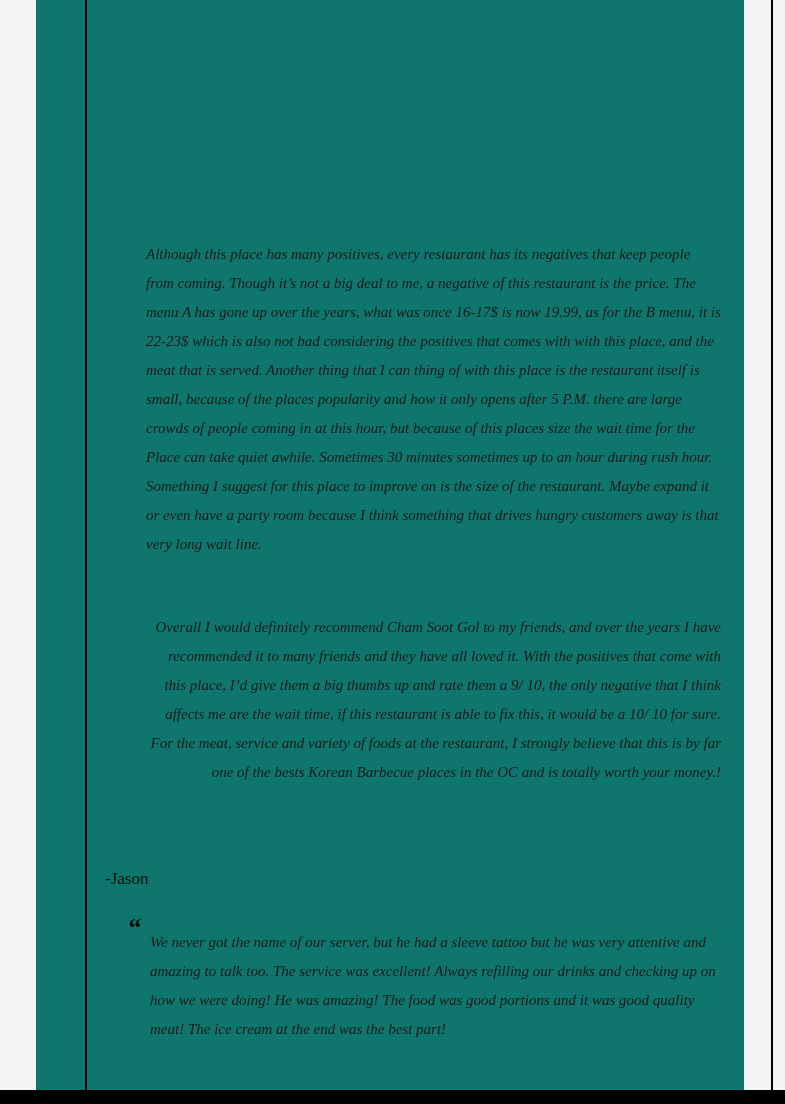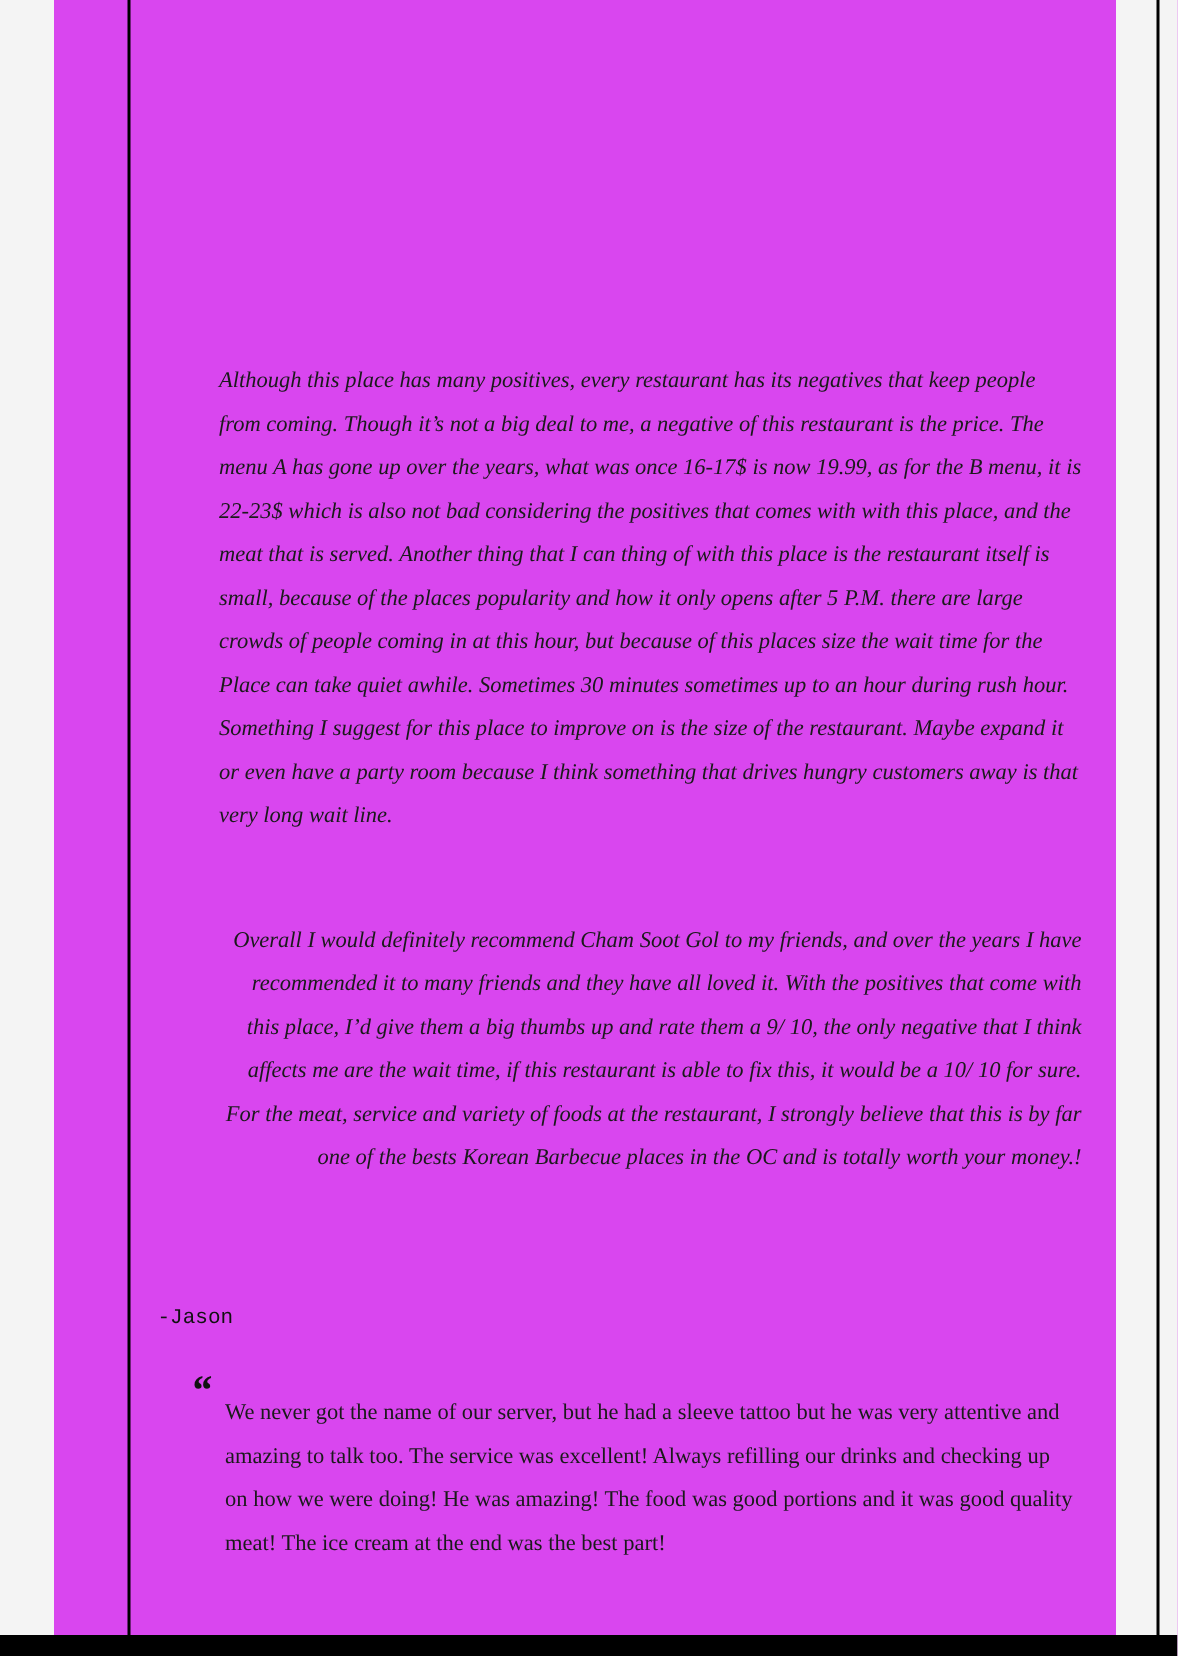--- a/index.html
+++ b/index.html
@@ -15,21 +15,21 @@
     height: 1104px;
     background: #f4f4f4;
     overflow: hidden;
   }
   .paper {
     position: absolute;
     left: 36px;
     top: 0;
     width: 708px;
     height: 1090px;
-    background: #d946ef;
+    background: #0f766e;
   }
   .frame-line {
     position: absolute;
     top: 0;
     width: 2px;
     height: 1090px;
     background: #000000;
   }
   .frame-left  { left: 49px; }
   .frame-right { left: 735px; }
@@ -42,40 +42,40 @@
     color: #1a1a1a;
     text-align: left;
   }
   .para1 { left: 110px; top: 240px; }
   .para2 { left: 110px; top: 613px; text-align: right; }
   .signature {
     position: absolute;
     left: 69px;
     top: 868px;
     font-style: normal;
-    font-size: 14px;
+    font-size: 17px;
     line-height: 22px;
     color: #111111;
-    font-family: Liberation Mono, monospace;
   }
   .quote-mark {
     position: absolute;
     left: 91px;
     top: 914px;
     font-style: italic;
     font-weight: bold;
     font-size: 28px;
     line-height: 28px;
     color: #111111;
   }
   .quote-text {
     position: absolute;
     left: 114px;
     top: 928px;
     width: 566px;
+    font-style: italic;
     font-size: 15px;
     line-height: 29px;
     color: #1a1a1a;
   }
   .bottom-bar {
     position: absolute;
     left: 0;
     top: 1090px;
     width: 785px;
     height: 14px;

